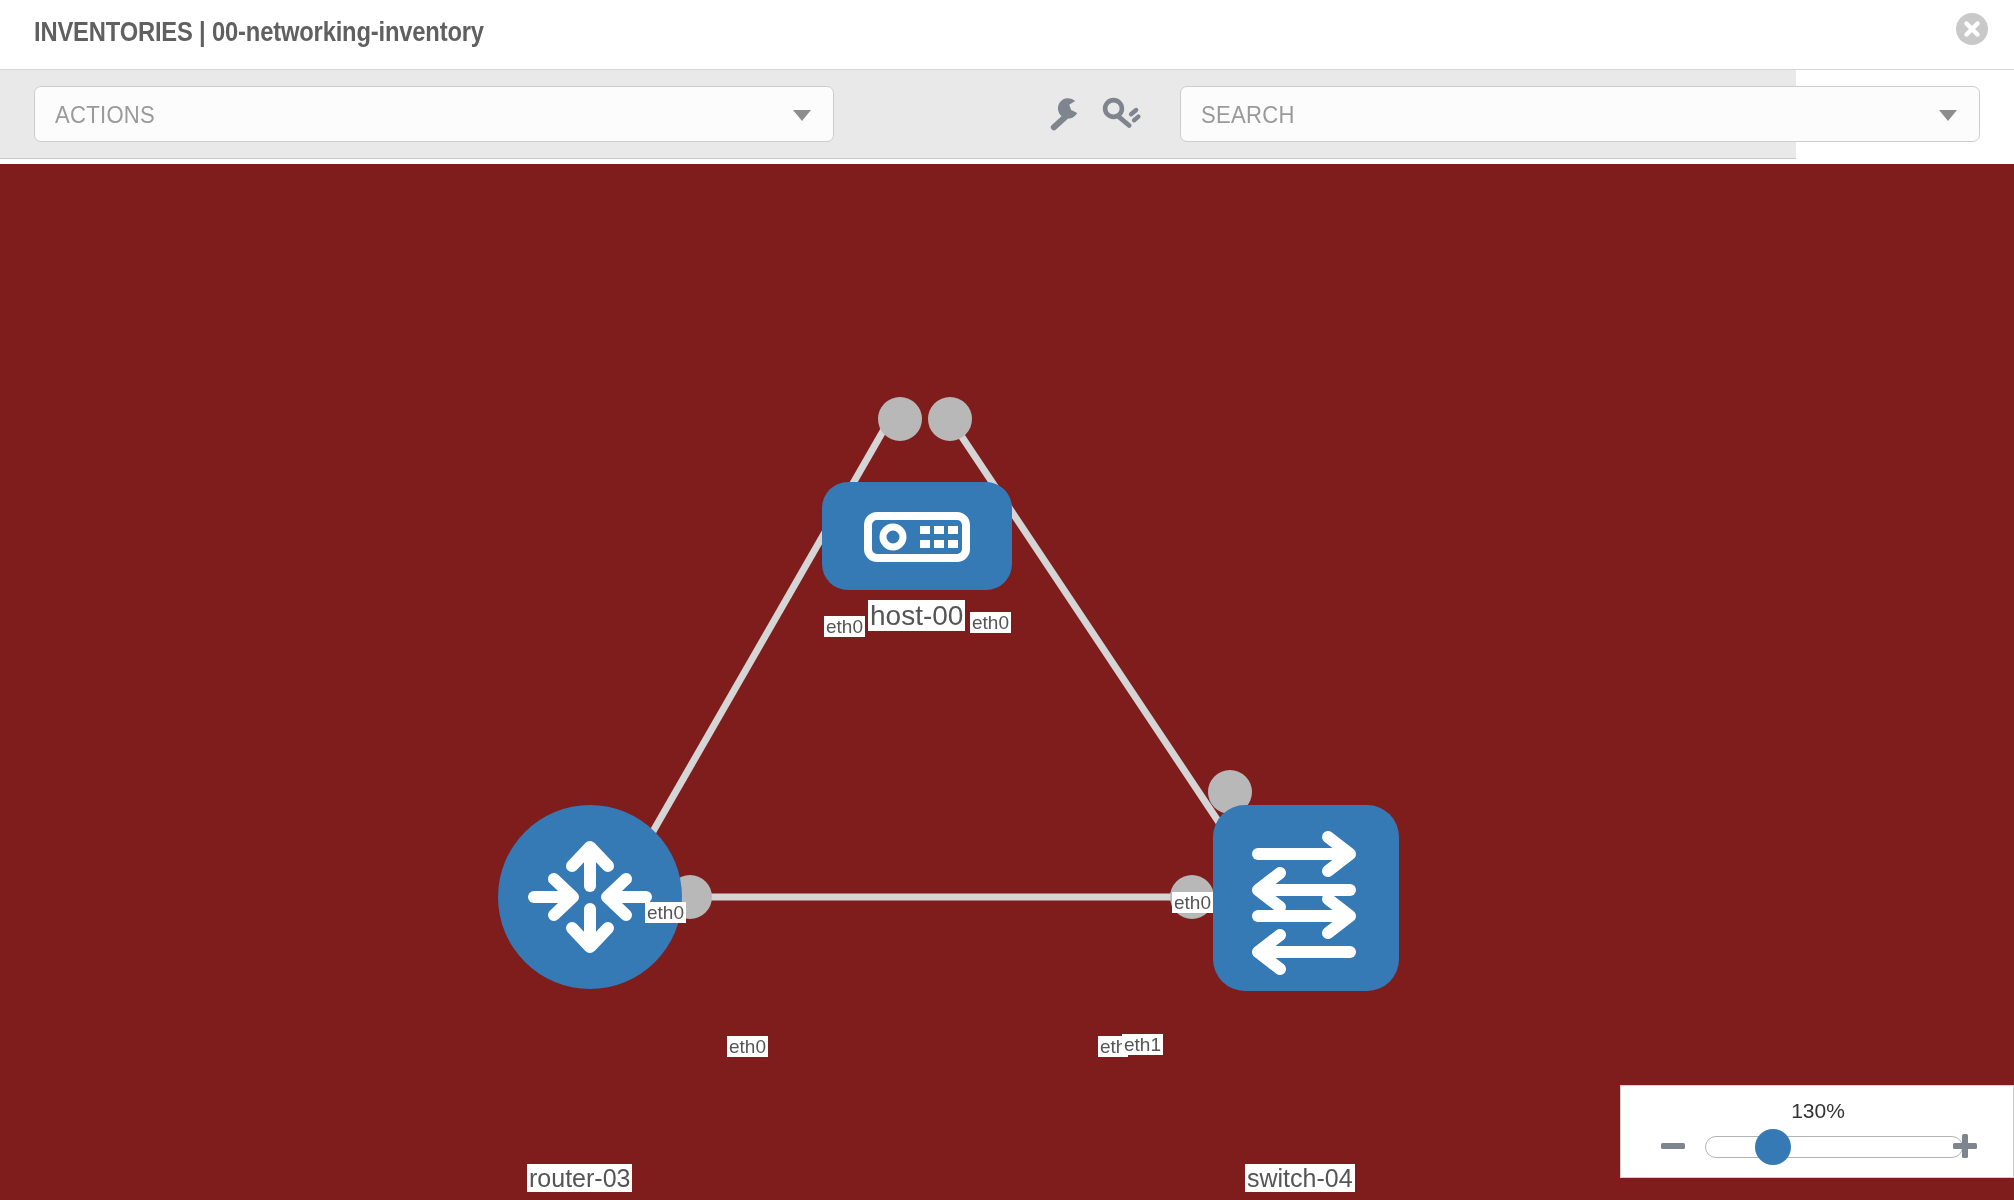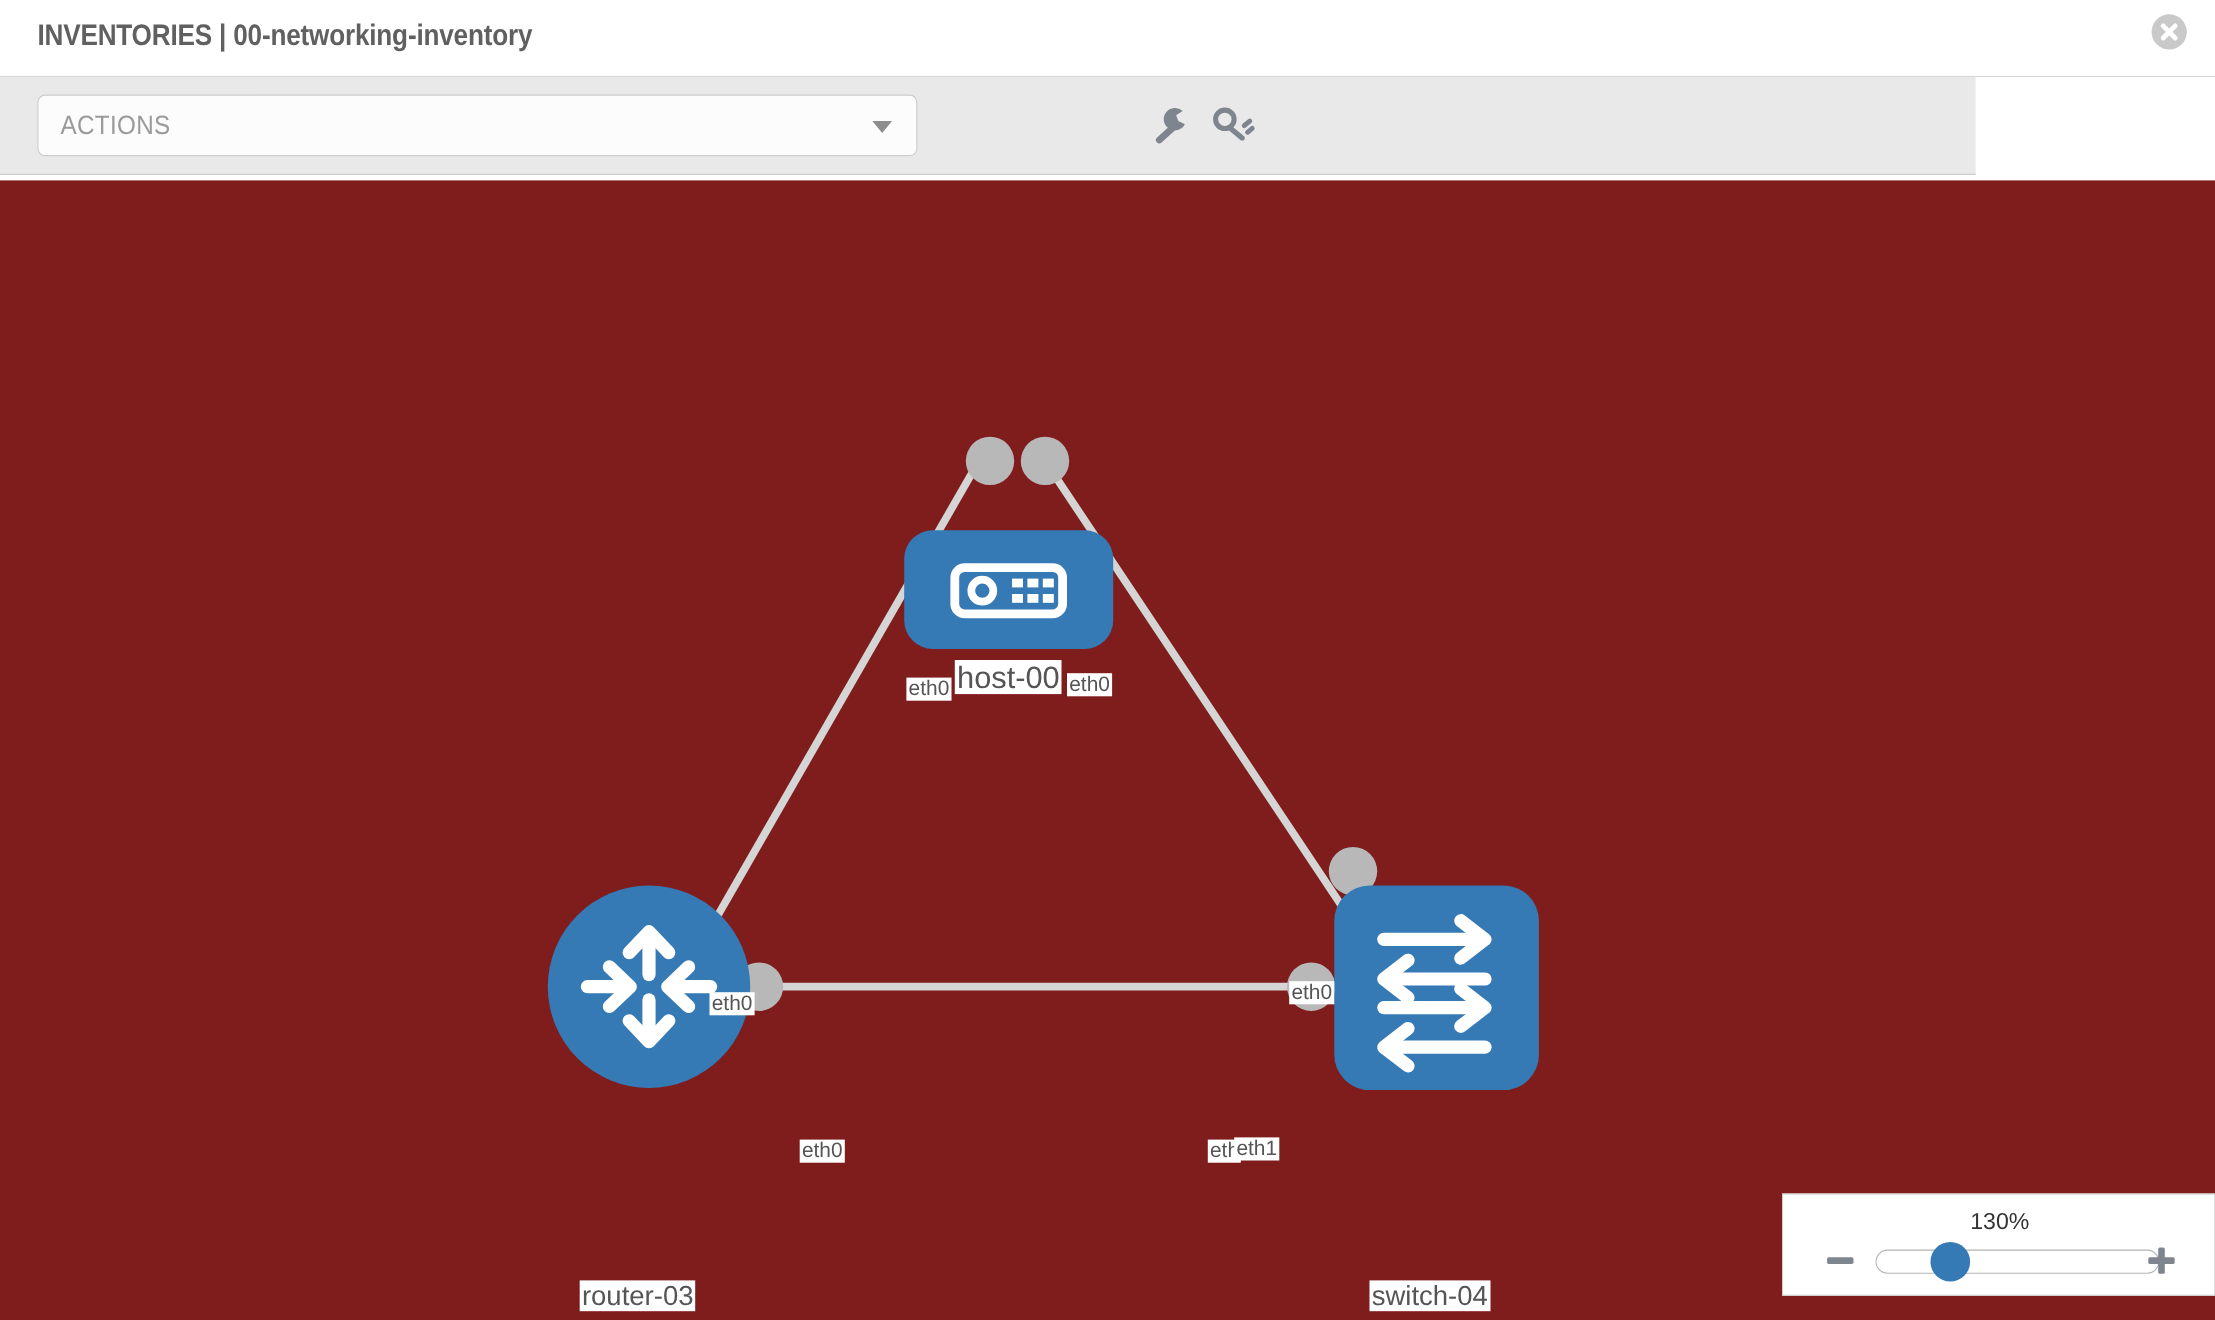--- a/index.html
+++ b/index.html
@@ -186,20 +186,24 @@
 
   <div class="tool-icon key">
     <svg width="44" height="44" viewBox="0 0 44 44">
       <circle cx="15.5" cy="16.5" r="8.4" fill="none" stroke="#7f858e" stroke-width="4.6"></circle>
       <rect x="20" y="21" width="19" height="4.8" rx="2.4" fill="#7f858e" transform="rotate(40 20 21)"></rect>
       <rect x="30" y="22" width="11" height="4.4" rx="2.2" fill="#7f858e" transform="rotate(-40 30 22)"></rect>
       <rect x="33" y="28" width="10" height="4.4" rx="2.2" fill="#7f858e" transform="rotate(-40 33 28)"></rect>
     </svg>
   </div>
 
+  <div class="search-box">
+    <span class="search-label">SEARCH</span>
+    <span class="caret"></span>
+  </div>
 </div>
 
 <div class="canvas">
 
   <svg class="graph-svg" viewBox="0 0 2014 1040">
 
     <g stroke="#d5d5d5" stroke-width="7">
       <line x1="890" y1="255" x2="640" y2="690"></line>
     </g>
     <g stroke="#d5d5d5" stroke-width="7">

